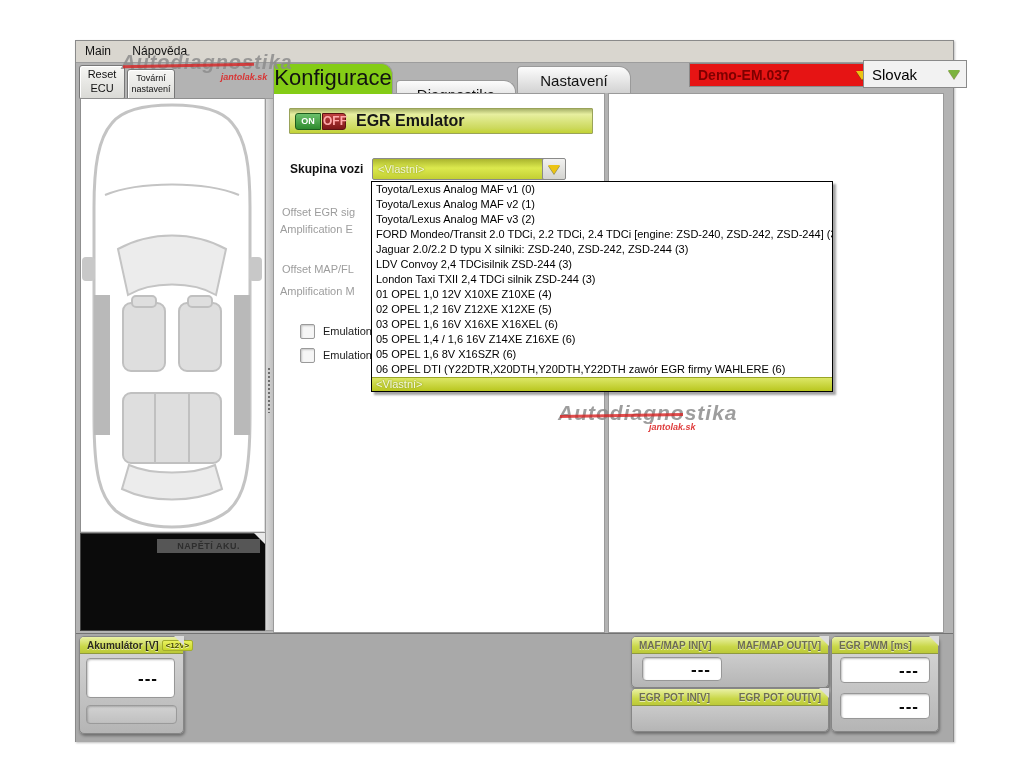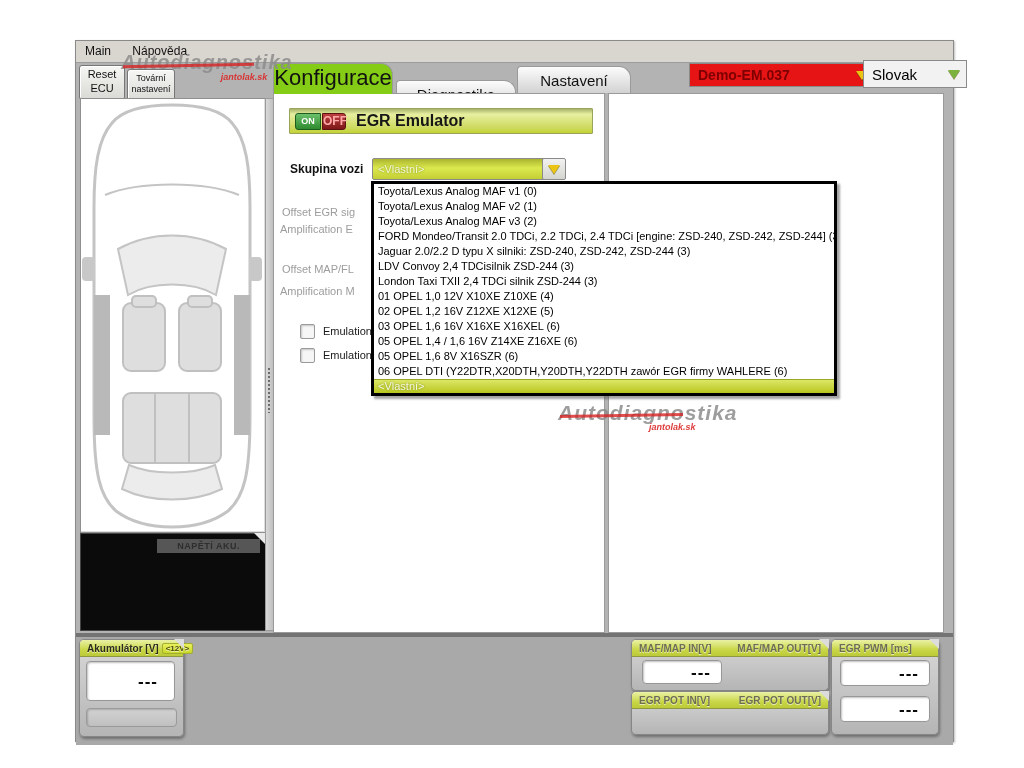--- a/index.html
+++ b/index.html
@@ -70,37 +70,37 @@
          padding-left:5px;color:#f5f8d8;text-shadow:0 0 2px #7a8a10;white-space:nowrap;overflow:hidden;}
   .combo-arrow{position:absolute;left:268px;top:64px;width:22px;height:20px;
                background:linear-gradient(180deg,#f2f2f0,#d4d4d0);border:1px solid #8a8a8a;
                border-radius:2px;display:flex;align-items:center;justify-content:center;}
   .dis-label{position:absolute;font-size:11px;color:#9d9d9d;white-space:nowrap;}
   .cb{position:absolute;width:13px;height:13px;background:#f6f6f6;border:1px solid #9a9a9a;
       border-radius:2px;box-shadow:inset 1px 1px 2px rgba(0,0,0,.2);}
   .cb-label{position:absolute;font-size:11px;color:#1a1a1a;white-space:nowrap;}
   
   .dd-list{position:absolute;left:295px;top:140px;width:460px;background:#fff;
-           border:3px solid #000000;box-shadow:3px 3px 2px rgba(90,90,90,.55);z-index:50;}
+           border:1px solid #000000;box-shadow:3px 3px 2px rgba(90,90,90,.55);z-index:50;}
   .dd-row{height:15px;line-height:15px;font-size:11px;padding-left:4px;white-space:nowrap;
           overflow:hidden;color:#000;}
   .dd-selected{height:13px;line-height:13px;font-size:11px;padding-left:4px;
                background:linear-gradient(180deg,#dce766,#b9c61f);color:#f6f9e0;
                border-top:1px solid #9aa626;text-shadow:0 0 2px #7a8a10;}
   
   .wm{position:absolute;pointer-events:none;}
   .wm-brand{font-size:20px;font-weight:bold;font-style:italic;color:rgba(140,140,140,.85);
             letter-spacing:1px;white-space:nowrap;}
   .wm-line{position:absolute;height:3px;background:rgba(215,35,35,.8);left:2px;right:22%;
            top:13px;transform:rotate(-1deg);}
   .wm-domain{position:absolute;right:14%;top:21px;font-size:9px;font-weight:bold;
              font-style:italic;color:rgba(220,40,40,.9);}
   
   .bottom-strip{position:absolute;left:0;top:592px;width:100%;height:108px;background:#a9a9a9;
-                border-top:4px solid #737373;}
+                border-top:1px solid #737373;}
   .panel3d{position:absolute;background:linear-gradient(180deg,#d8d8d8,#b5b5b5);
            border:1px solid #868686;border-radius:5px;
            box-shadow:1px 2px 3px rgba(0,0,0,.35),inset 0 1px 0 rgba(255,255,255,.7);}
   .gauge-header{position:relative;height:16px;
                 background:linear-gradient(180deg,#eaf1a6,#c9d748 60%,#bcc938);
                 border-bottom:1px solid #8e9840;border-radius:4px 4px 0 0;
                 display:flex;justify-content:space-between;align-items:center;
                 padding:0 7px;font-size:10px;font-weight:bold;color:#6d6d52;
                 text-shadow:0 1px 0 rgba(255,255,255,.6);white-space:nowrap;}
   .ear{position:absolute;right:-1px;top:-1px;width:0;height:0;

